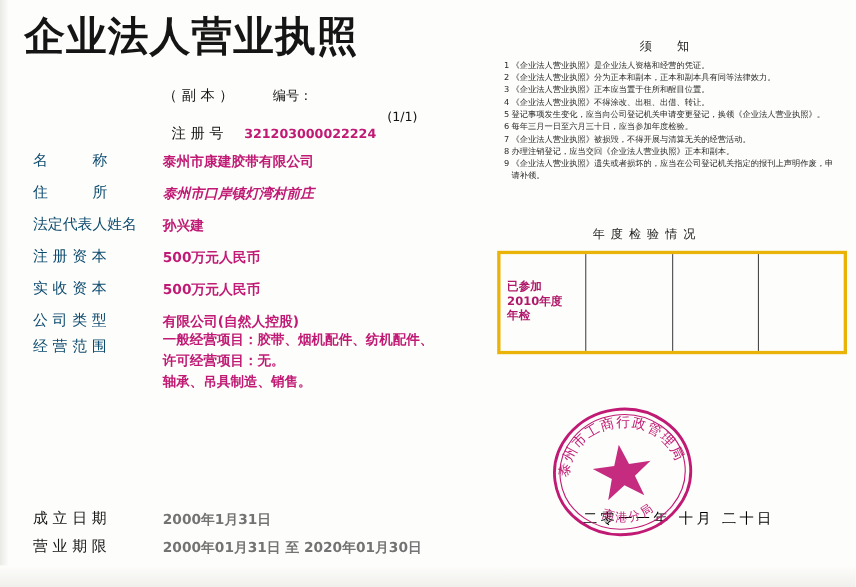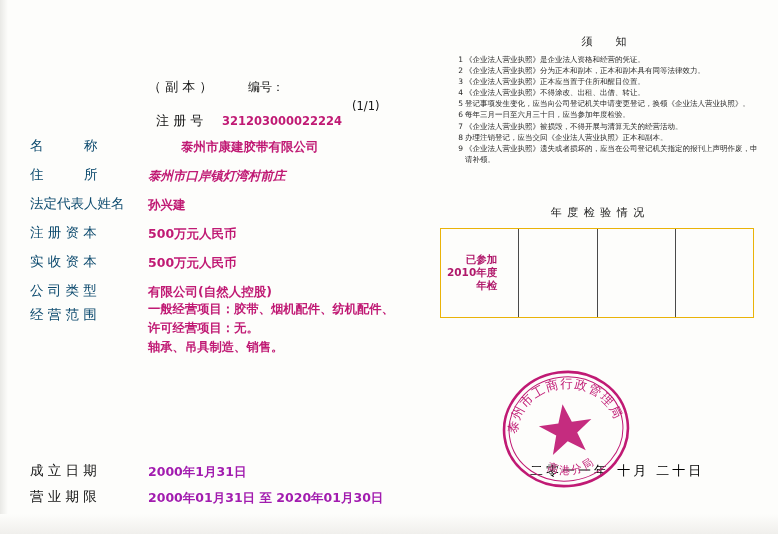--- a/index.html
+++ b/index.html
@@ -63,37 +63,36 @@
     flex: none;
     text-align: right;
     padding-right: 2px;
   }
   .notice-txt {
     flex: 1;
   }
   
   .ai-title {
     position: absolute;
-    left: 488px;
+    left: 476px;
     top: 205px;
     width: 220px;
     text-align: center;
     font-size: 11px;
     letter-spacing: 1px;
     color: #1c1c1c;
   }
   .ai-table {
     position: absolute;
-    left: 440px;
+    left: 452px;
     top: 228px;
     width: 312px;
     height: 88px;
-    border: 1px solid #eab308;
+    border: 3px solid #eab308;
     display: flex;
-    text-align: right;
   }
   .ai-cell {
     flex: 1;
     border-right: 1px solid #4a4a4a;
     position: relative;
   }
   .ai-cell:last-child { border-right: none; }
   .ai-stamp {
     position: absolute;
     left: 6px;
@@ -144,21 +143,21 @@
   
   .bottom-label {
     position: absolute;
     font-size: 13.5px;
     color: #141414;
     white-space: nowrap;
   }
   .bottom-value {
     position: absolute;
     font-size: 12.5px;
-    color: #a21caf;
+    color: #737373;
     font-weight: bold;
     white-space: nowrap;
   }
   
   .issue-date {
     position: absolute;
     left: 530px;
     top: 462px;
     font-size: 13px;
     letter-spacing: 3px;
@@ -190,30 +189,31 @@
   }
 </style>
 </head>
 <body>
 
 <div id="license">
 
   <div class="edge-left"></div>
   <div class="edge-bottom"></div>
 
+  <div class="doc-title">企业法人营业执照</div>
 
   <div class="sub-head" style="left:148px; top:78px;">（ 副  本 ）</div>
   <div class="sub-head" style="left:248px; top:79px; font-size:12px;">编号：</div>
   <div class="sub-head" style="left:352px; top:99px; font-size:11.5px;">(1/1)</div>
 
   <div class="sub-head" style="left:156px; top:112px;">注 册 号</div>
   <div class="num-line" style="left:222px; top:114px;">321203000022224</div>
 
   <div class="field-label" style="left:30px; top:137px;">名　　　称</div>
-  <div class="field-value" style="left:148px; top:139px;margin-left:33px;">泰州市康建胶带有限公司</div>
+  <div class="field-value" style="left:148px; top:139px;">泰州市康建胶带有限公司</div>
 
   <div class="field-label" style="left:30px; top:166px;">住　　　所</div>
   <div class="field-value" style="left:148px; top:168px;font-style:italic;">泰州市口岸镇灯湾村前庄</div>
 
   <div class="field-label" style="left:30px; top:195px;">法定代表人姓名</div>
   <div class="field-value" style="left:148px; top:197px;">孙兴建</div>
 
   <div class="field-label" style="left:30px; top:224px;">注 册 资 本</div>
   <div class="field-value" style="left:148px; top:226px;">500万元人民币</div>
 

